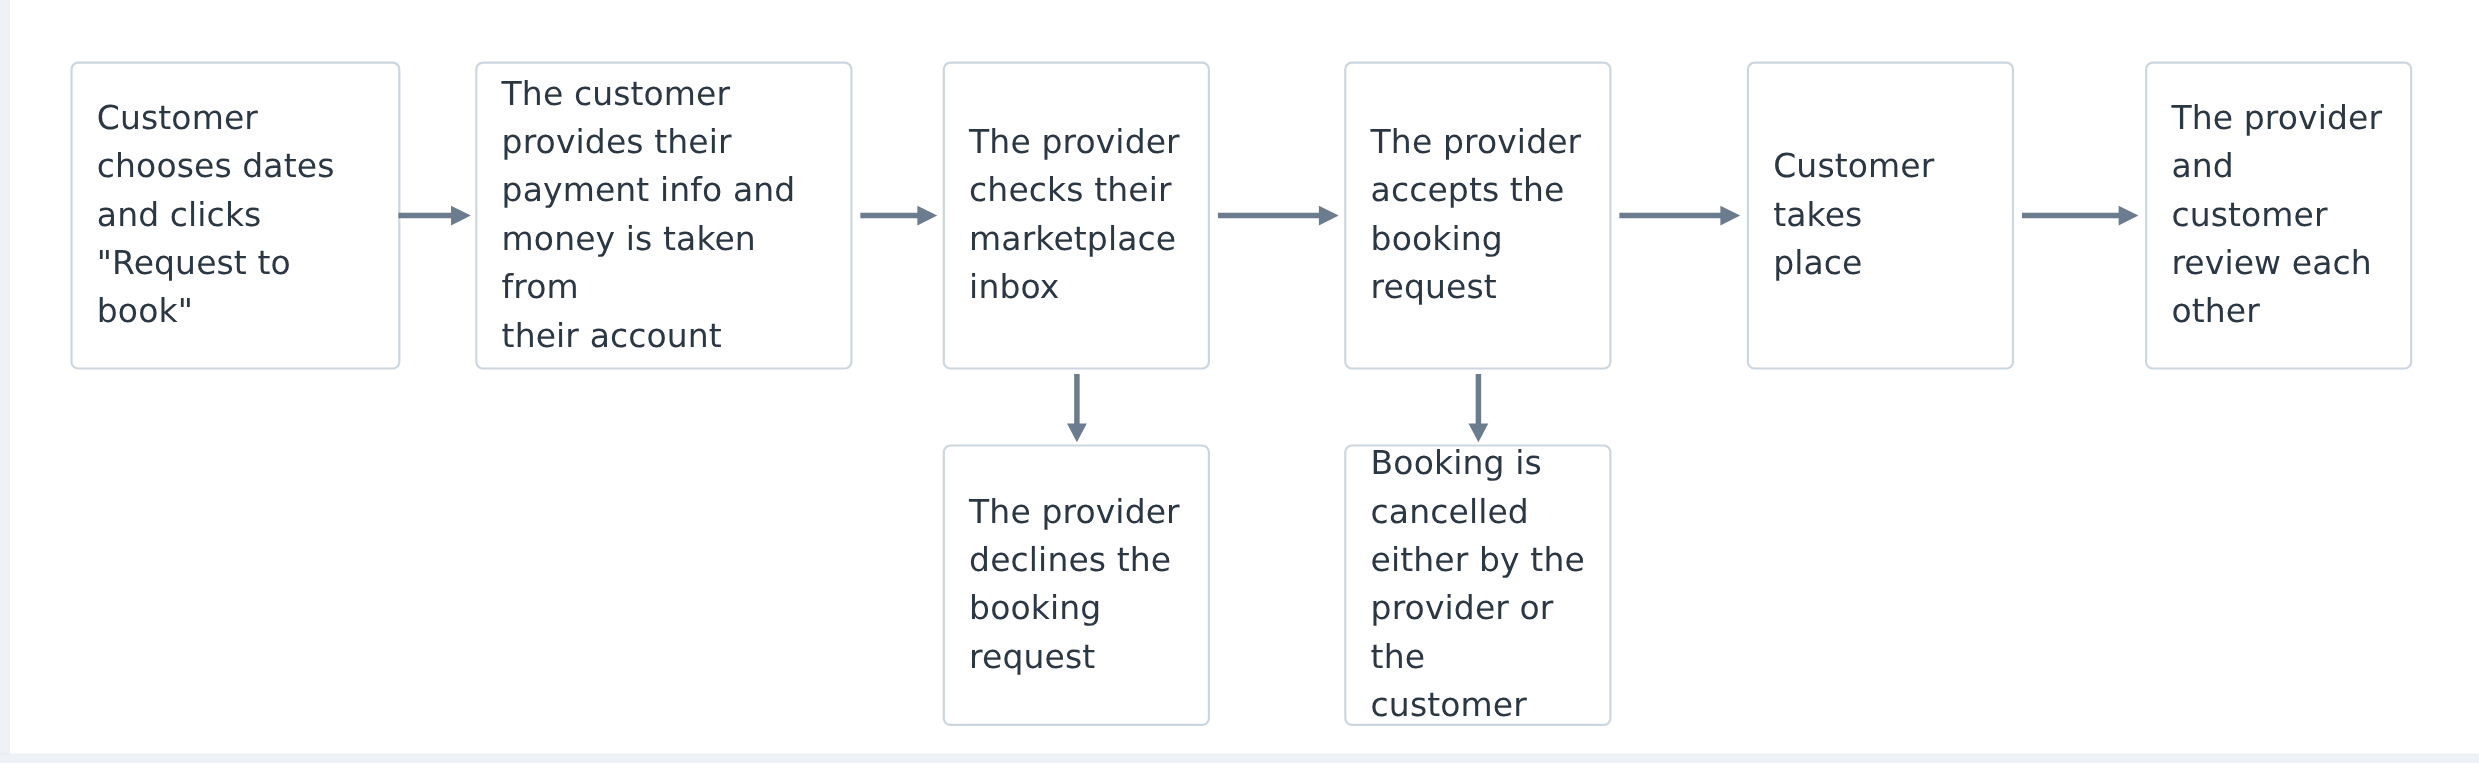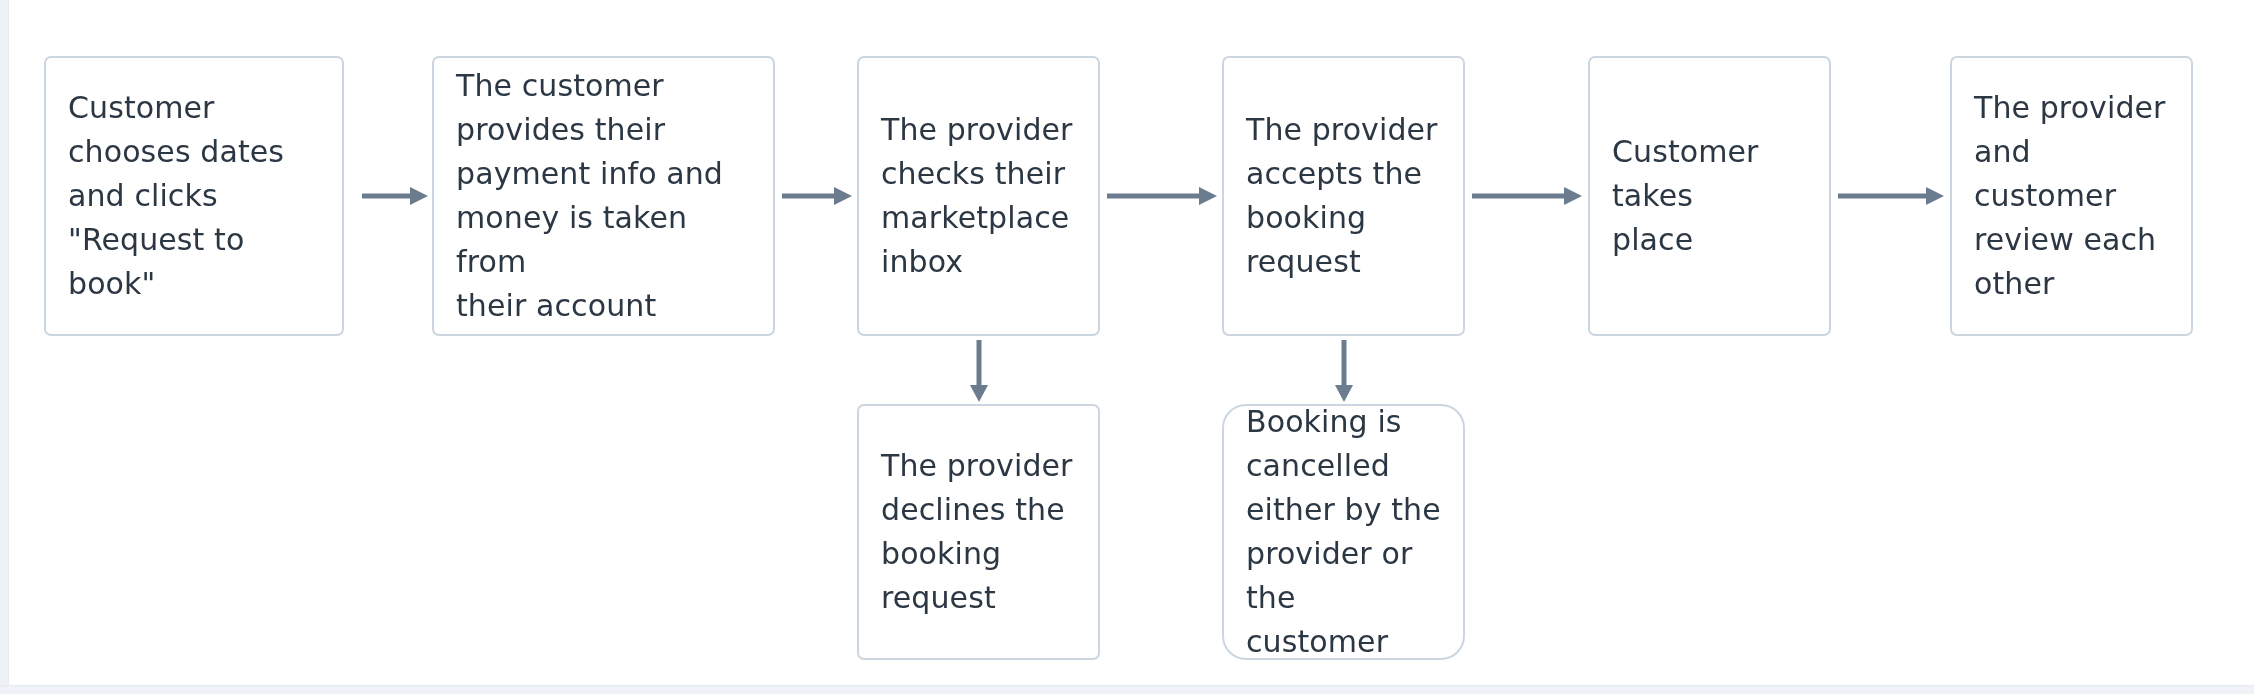--- a/index.html
+++ b/index.html
@@ -91,21 +91,21 @@
 </head>
 <body>
 
 <div id="canvas">
 
   <div class="edge-strip-left"></div>
   <div class="edge-strip-left-rule"></div>
   <div class="edge-strip-bottom"></div>
   <div class="edge-strip-bottom-rule"></div>
 
-  <div class="flow-node" style="left:44px; top:56px; width:300px; height:280px;">
+  <div class="flow-node" style="left:64px; top:56px; width:300px; height:280px;">
     <div class="node-text">Customer
 chooses dates
 and clicks
 "Request to book"</div>
   </div>
 
   <div class="flow-node" style="left:432px; top:56px; width:343px; height:280px;">
     <div class="node-text">The customer
 provides their
 payment info and
@@ -139,21 +139,21 @@
 other</div>
   </div>
 
   <div class="flow-node" style="left:857px; top:404px; width:243px; height:256px;">
     <div class="node-text">The provider
 declines the
 booking
 request</div>
   </div>
 
-  <div class="flow-node" style="left:1222px; top:404px; width:243px; height:256px;border-radius:24px;">
+  <div class="flow-node" style="left:1222px; top:404px; width:243px; height:256px;">
     <div class="node-text">Booking is
 cancelled
 either by the
 provider or
 the customer</div>
   </div>
 
   <svg class="arrow-h" style="left:362px; top:183px; width:66px;" width="66" height="26" viewBox="0 0 66 26">
     <line x1="0" y1="13" x2="50" y2="13" stroke="#6b7c8f" stroke-width="5"></line>
     <polygon points="48,4 66,13 48,22" fill="#6b7c8f"></polygon>

